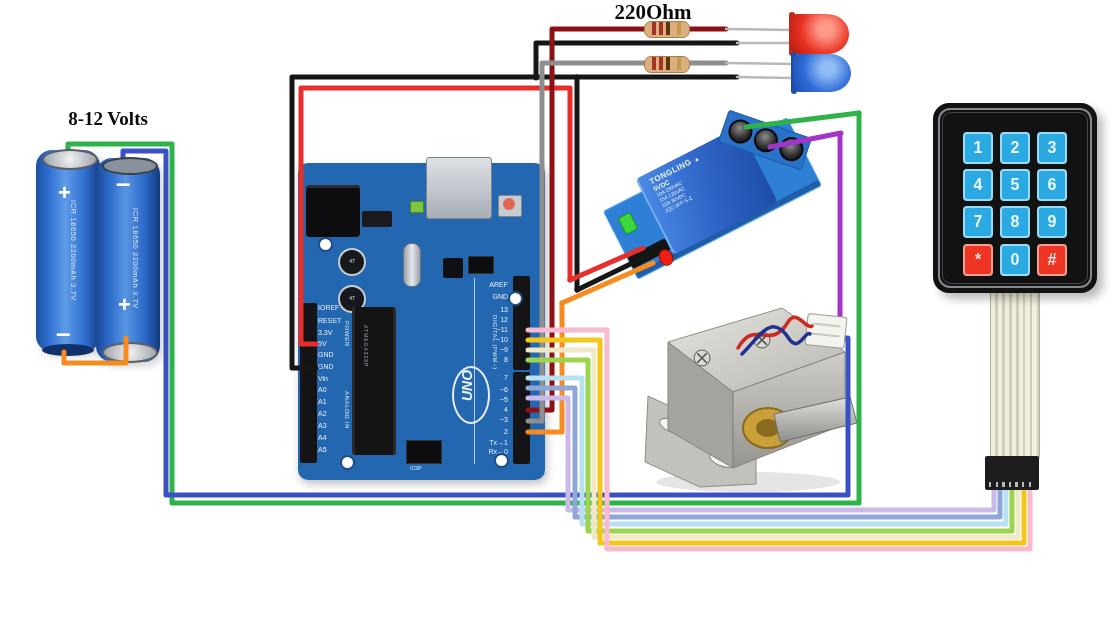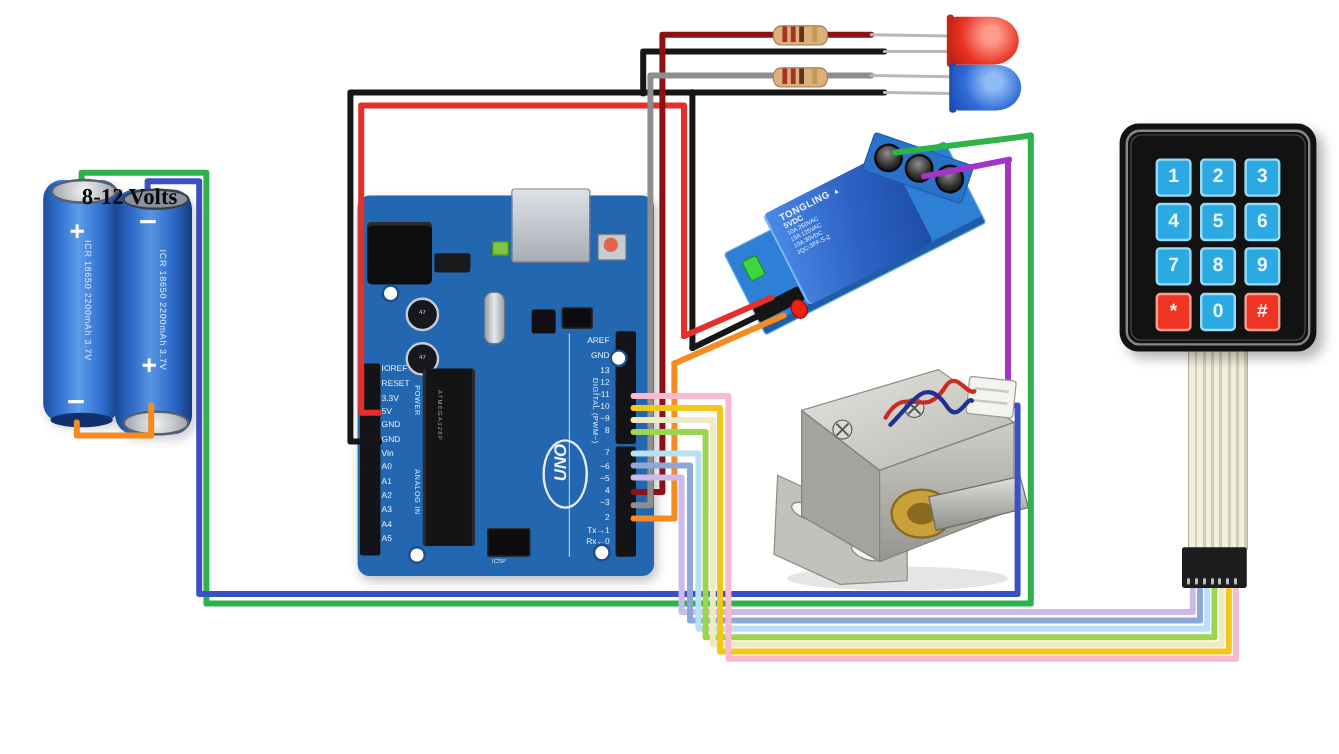--- a/index.html
+++ b/index.html
@@ -253,15 +253,16 @@
     <polyline points="859,113 746,127" stroke-width="5" stroke="#2db34a"></polyline>
     <polyline points="770,147 841,133" stroke-width="5" stroke="#a234c8"></polyline>
     <polyline points="570,280 643,248" stroke-width="5" stroke="#e62e2a"></polyline>
     <polyline points="577,290 649,255" stroke-width="5" stroke="#161616"></polyline>
     <polyline points="562,303 653,263" stroke-width="5" stroke="#f68b1f"></polyline>
     <polyline points="64,352 64,363 126,363 126,338" stroke-width="5" stroke="#f68b1f"></polyline>
     <path class="wire" d="M738,348 C755,318 770,352 788,322 C797,308 806,330 812,326" stroke-width="3.5" stroke="#cc2a21"></path>
     <path class="wire" d="M742,354 C762,334 772,312 790,340 C799,352 806,330 810,334" stroke-width="3.5" stroke="#20318f"></path>
   </svg>
 
-  <div class="abs serif-lbl" style="left:38px;top:108px;width:140px;font-size:19px;margin-top:46px;">8-12 Volts</div>
+  <div class="abs serif-lbl" style="left:38px;top:108px;width:140px;font-size:19px;">8-12 Volts</div>
+  <div class="abs serif-lbl" style="left:588px;top:0px;width:130px;font-size:21px;">220Ohm</div>
 
 </div>
 
 </body></html>

